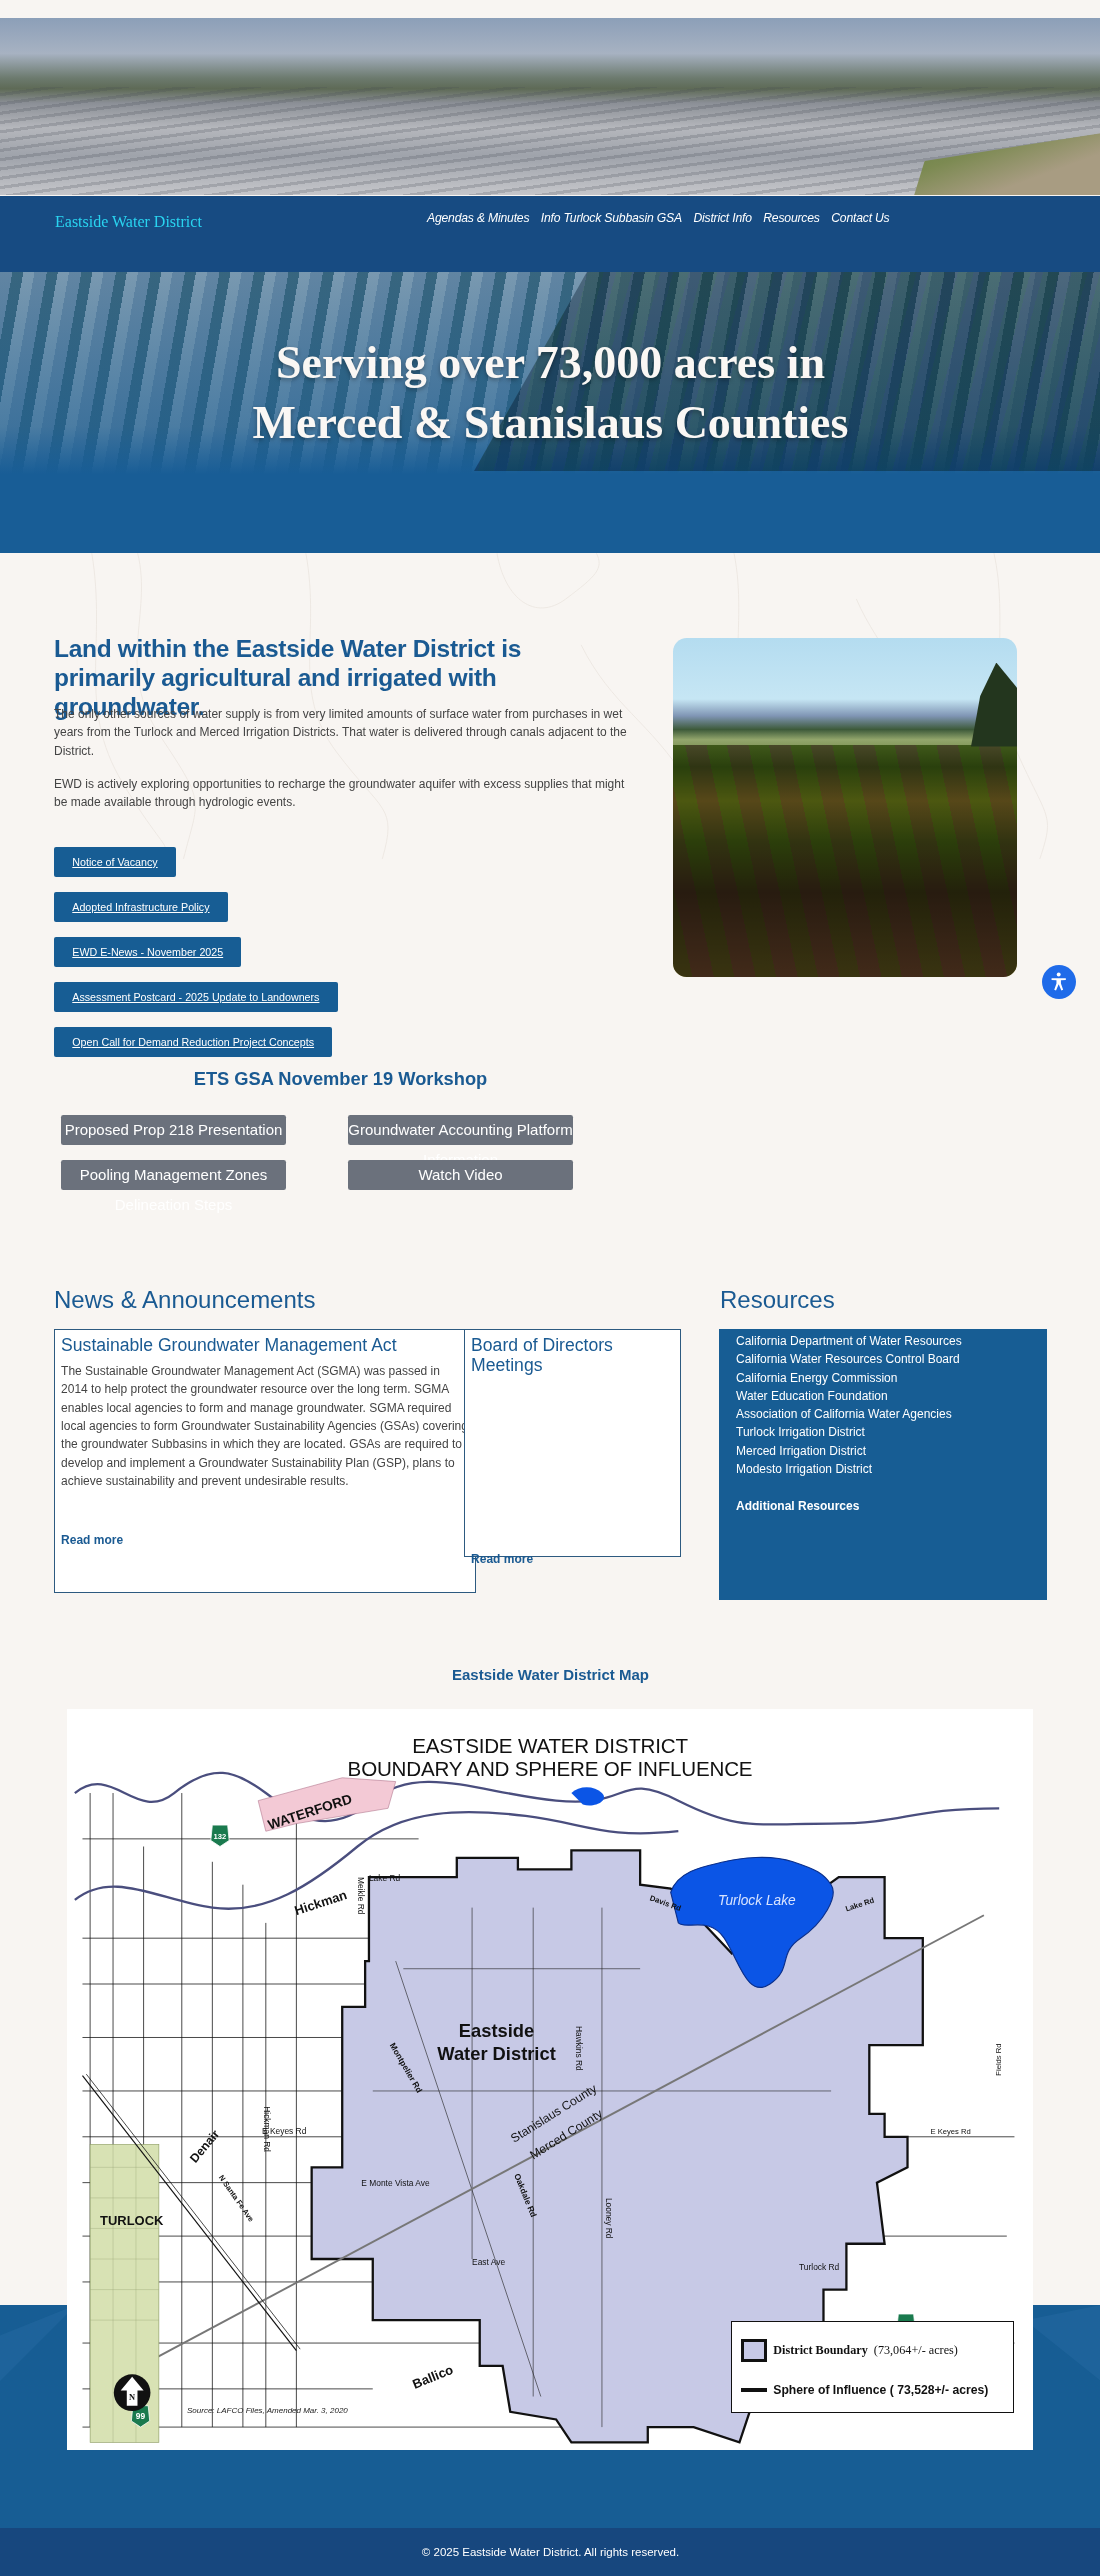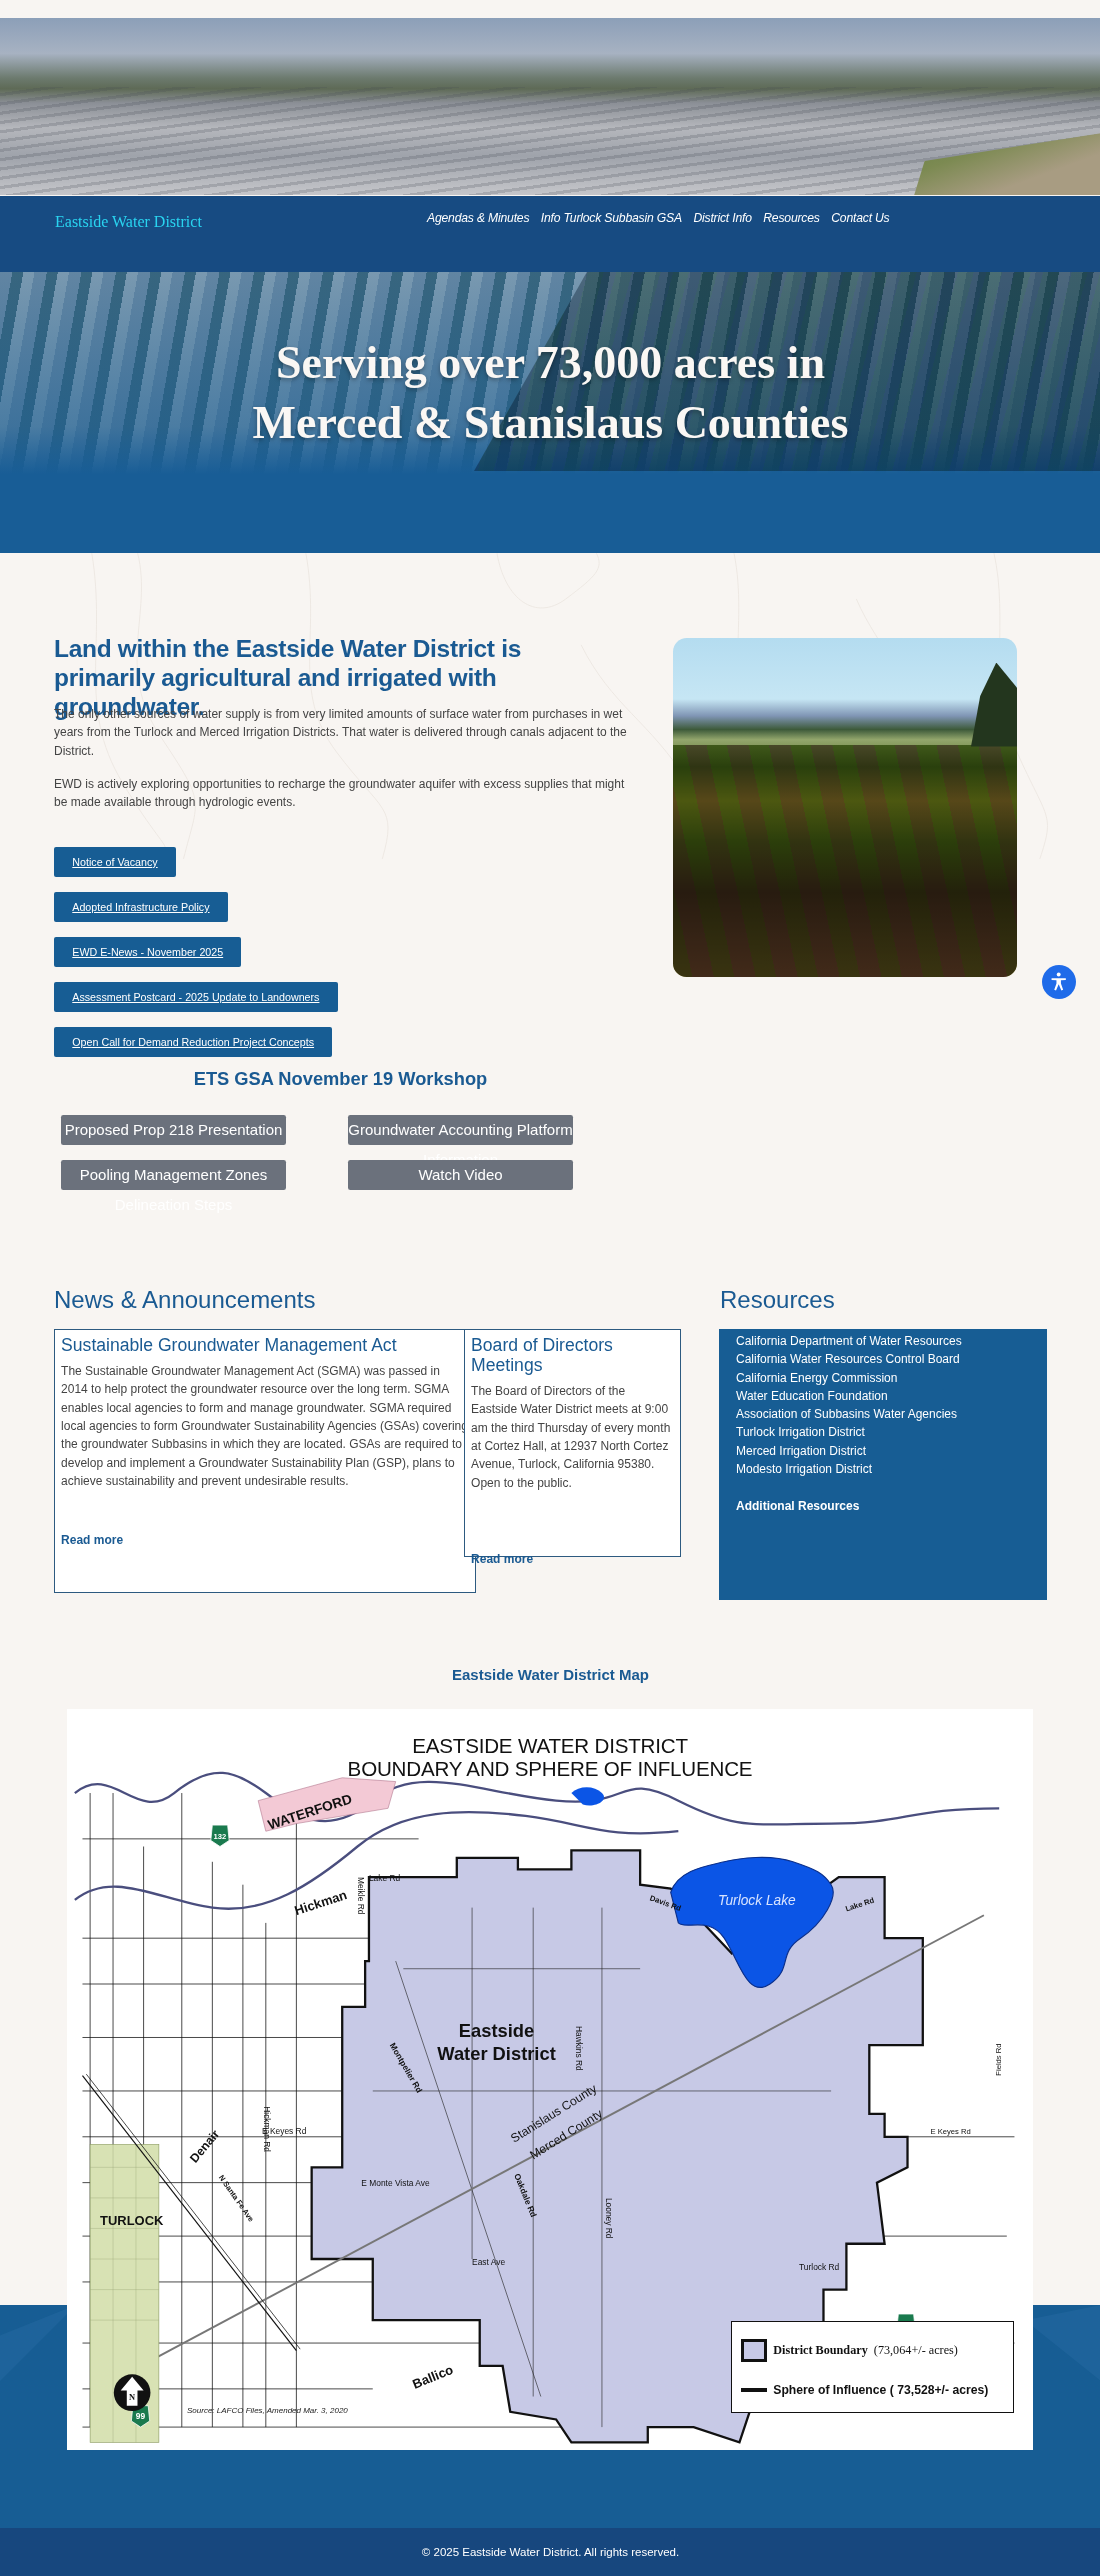--- a/index.html
+++ b/index.html
@@ -262,31 +262,30 @@
 </div>
 
 <h2 class="section-h" style="left:54px;top:1286px;">News &amp; Announcements</h2>
 <div class="news-card" style="left:54px;top:1329px;width:422px;height:264px;">
   <h3>Sustainable Groundwater Management Act</h3>
   <p>The Sustainable Groundwater Management Act (SGMA) was passed in 2014 to help protect the groundwater resource over the long term.  SGMA enables local agencies to form and manage groundwater.  SGMA required local agencies to form Groundwater Sustainability Agencies (GSAs) covering the groundwater Subbasins in which they are located.  GSAs are required to develop and implement a Groundwater Sustainability Plan (GSP), plans to achieve sustainability and prevent undesirable results.</p>
   <a class="readmore" style="top:203px;">Read more</a>
 </div>
 <div class="news-card" style="left:464px;top:1329px;width:217px;height:228px;">
   <h3>Board of Directors Meetings</h3>
-  <p>The Board of Directors of the Eastside Water District meets at 9:00 am the third Thursday of every month at Cortez Hall, at 12937 North Cortez Avenue, Turlock, California 95380. Open to the public.</p>
   <a class="readmore" style="top:222px;">Read more</a>
 </div>
 
 <h2 class="section-h" style="left:720px;top:1286px;">Resources</h2>
 <div class="res-panel">
   <a>California Department of Water Resources</a>
   <a>California Water Resources Control Board</a>
   <a>California Energy Commission</a>
   <a>Water Education Foundation</a>
-  <a>Association of Subbasins Water Agencies</a>
+  <a>Association of California Water Agencies</a>
   <a>Turlock Irrigation District</a>
   <a>Merced Irrigation District</a>
   <a>Modesto Irrigation District</a>
   <a class="additional">Additional Resources</a>
 </div>
 
 <h2 class="map-h">Eastside Water District Map</h2>
 
 <div class="footer-band">
   <div class="swoosh-l"></div>

